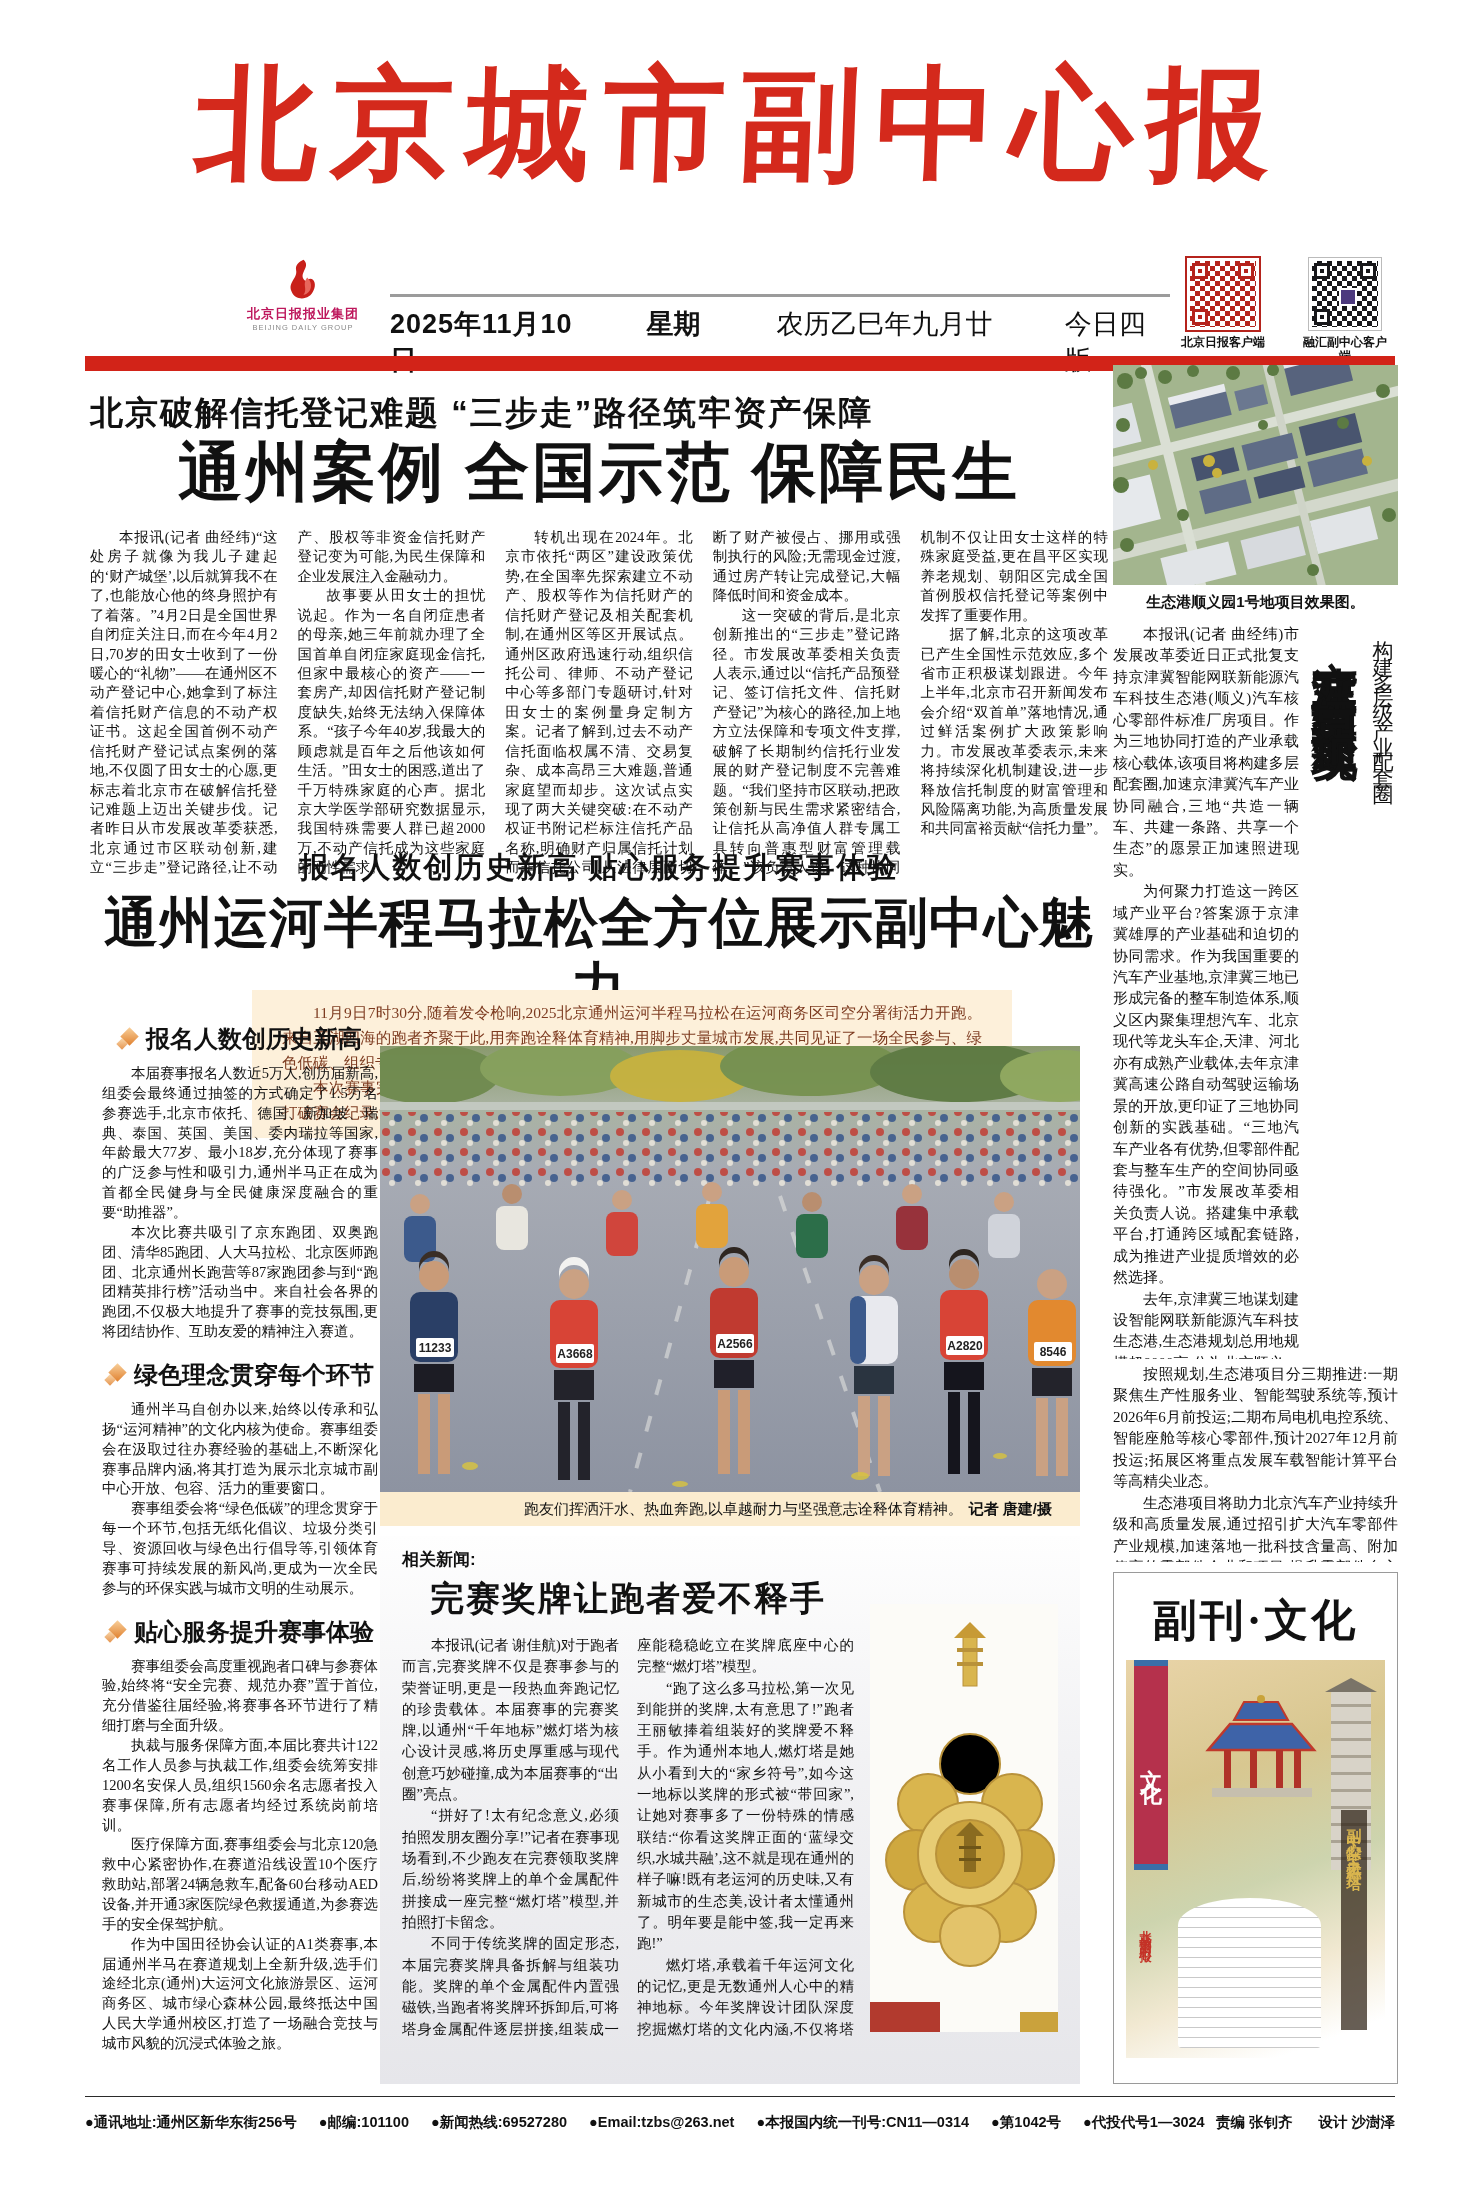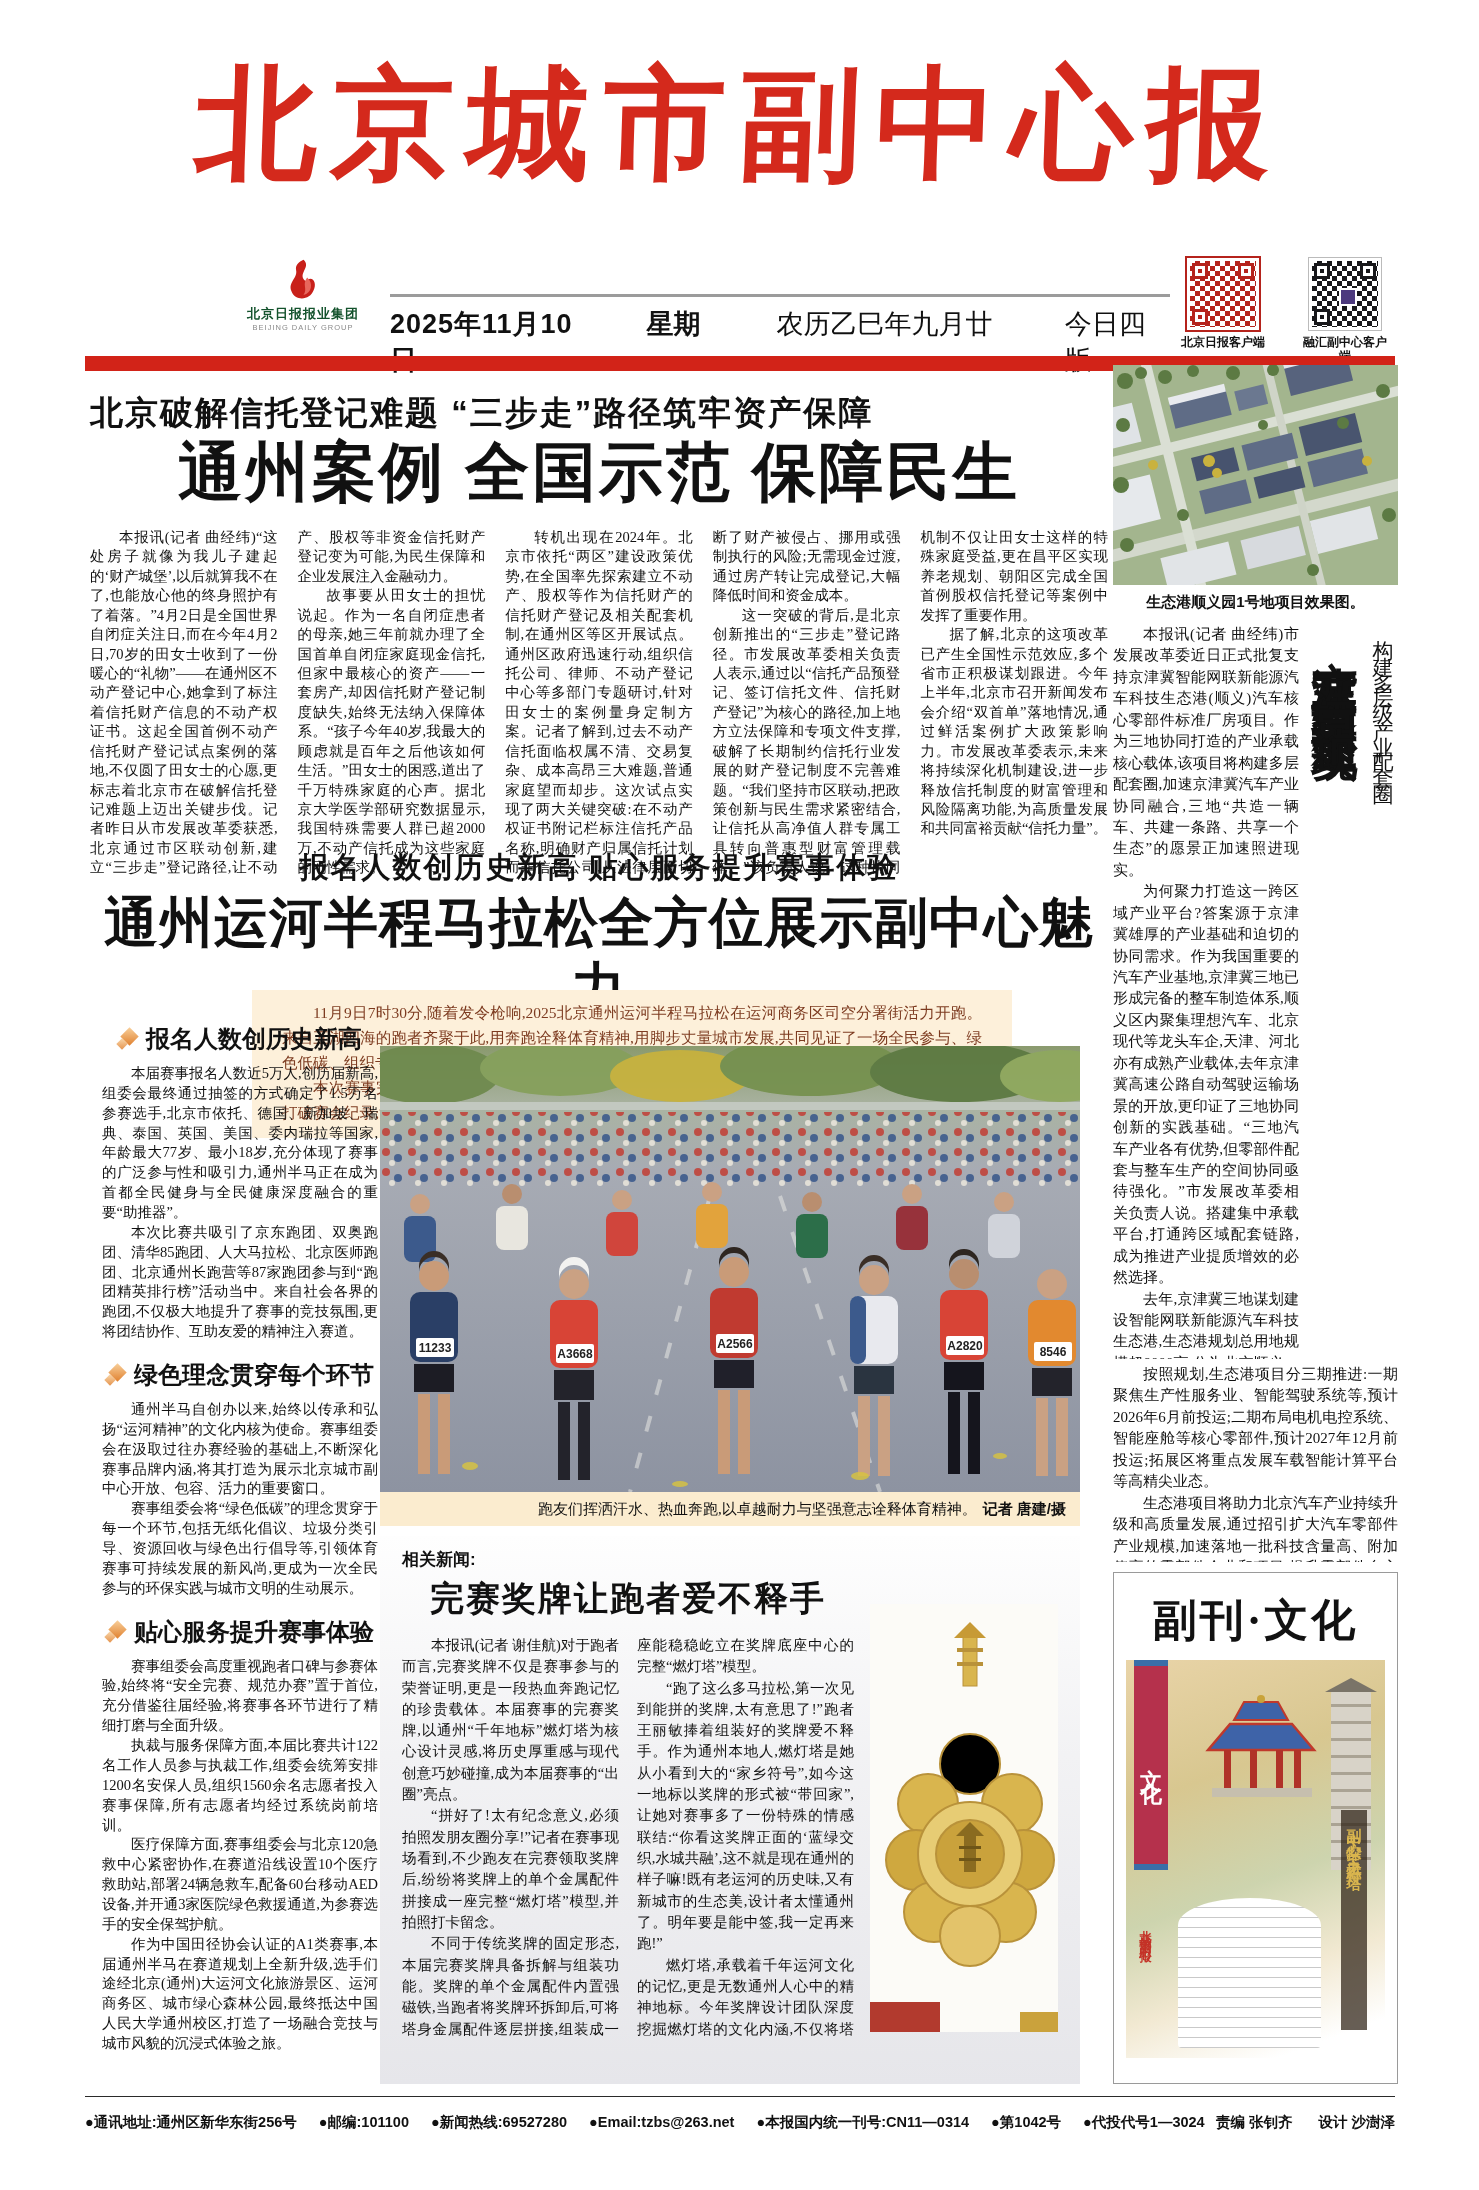--- a/index.html
+++ b/index.html
@@ -9,21 +9,21 @@
 
   
   #masthead{position:absolute;top:40px;left:0;width:100%;text-align:center;
     font-family:"Liberation Serif",serif;font-weight:700;font-size:122px;line-height:1.4;
     color:#d4291c;letter-spacing:14px;transform:skewX(-2deg);}
 
   
   #dateline{position:absolute;top:258px;left:85px;width:1310px;height:92px;}
   .logo{position:absolute;left:158px;top:0;width:120px;text-align:center;}
   .logo svg{height:48px;display:block;margin:0 auto;}
-  .logo-cn{font:700 13px/1.3 "Liberation Sans",sans-serif;color:#14532d;letter-spacing:1px;}
+  .logo-cn{font:700 13px/1.3 "Liberation Sans",sans-serif;color:#be185d;letter-spacing:1px;}
   .logo-en{font:400 7.5px/1.2 "Liberation Sans",sans-serif;color:#8a8a8a;letter-spacing:1px;}
   .dl-center{position:absolute;left:305px;top:0;width:780px;}
   .dl-rule{position:absolute;top:36px;left:0;width:100%;height:3px;background:#9b9b9b;}
   .date-row{position:absolute;top:48px;left:0;width:100%;display:flex;gap:51px;align-items:baseline;}
   .date-main{font:700 27px "Liberation Sans",sans-serif;letter-spacing:1px;}
   .date-week{font:700 27px "Liberation Sans",sans-serif;}
   .date-lunar,.date-ed{font:400 27px "Liberation Serif",serif;}
   .qrs{position:absolute;right:4px;top:0;display:flex;gap:30px;margin-left:26px;}
   .qr-block{width:92px;text-align:center;}
   .qr{width:72px;height:72px;margin:0 auto;position:relative;
@@ -100,21 +100,21 @@
     font:700 24px/1.25 "Liberation Sans",sans-serif;margin:18px 0 10px;white-space:nowrap;}
   .sec-title:first-child{margin-top:2px;}
   .dia{position:relative;width:20px;height:20px;flex:none;}
   .dia b{position:absolute;display:block;transform:rotate(45deg);background:linear-gradient(135deg,#f8cf9a,#e0812f);}
   .dia b.d1{width:13px;height:13px;left:5px;top:1px;}
   .dia b.d2{width:8px;height:8px;left:0;bottom:1px;opacity:.85;}
   #m-left p{font:14.5px/1.37 "Liberation Serif",serif;text-align:justify;margin:0;text-indent:2em;}
 
   #m-photo{position:absolute;top:1046px;left:380px;width:700px;height:446px;overflow:hidden;}
   #m-capstrip{position:absolute;top:1492px;left:380px;width:700px;height:34px;background:#fbeccf;
-    font:400 15px/34px "Liberation Serif",serif;text-align:right;padding-right:14px;}
+    font:400 15px/34px "Liberation Serif",serif;text-align:right;padding-right:28px;}
   #m-capstrip .credit{font:700 15px/34px "Liberation Sans",sans-serif;margin-left:6px;}
 
   
   #related{position:absolute;top:1536px;left:380px;width:700px;height:548px;
     background:linear-gradient(180deg,#fefefe 0%,#f2f2f4 40%,#e6e6ea 100%);padding:14px 22px;}
   .rel-label{font:700 17px/1.2 "Liberation Sans",sans-serif;}
   .rel-flex{display:flex;gap:16px;margin-top:4px;}
   .rel-text{width:452px;}
   .rel-headline{text-align:center;font:700 34px/1.25 "Liberation Serif",serif;letter-spacing:2px;margin:4px 0 14px;}
   .rel-cols{column-count:2;column-gap:18px;height:420px;overflow:hidden;

